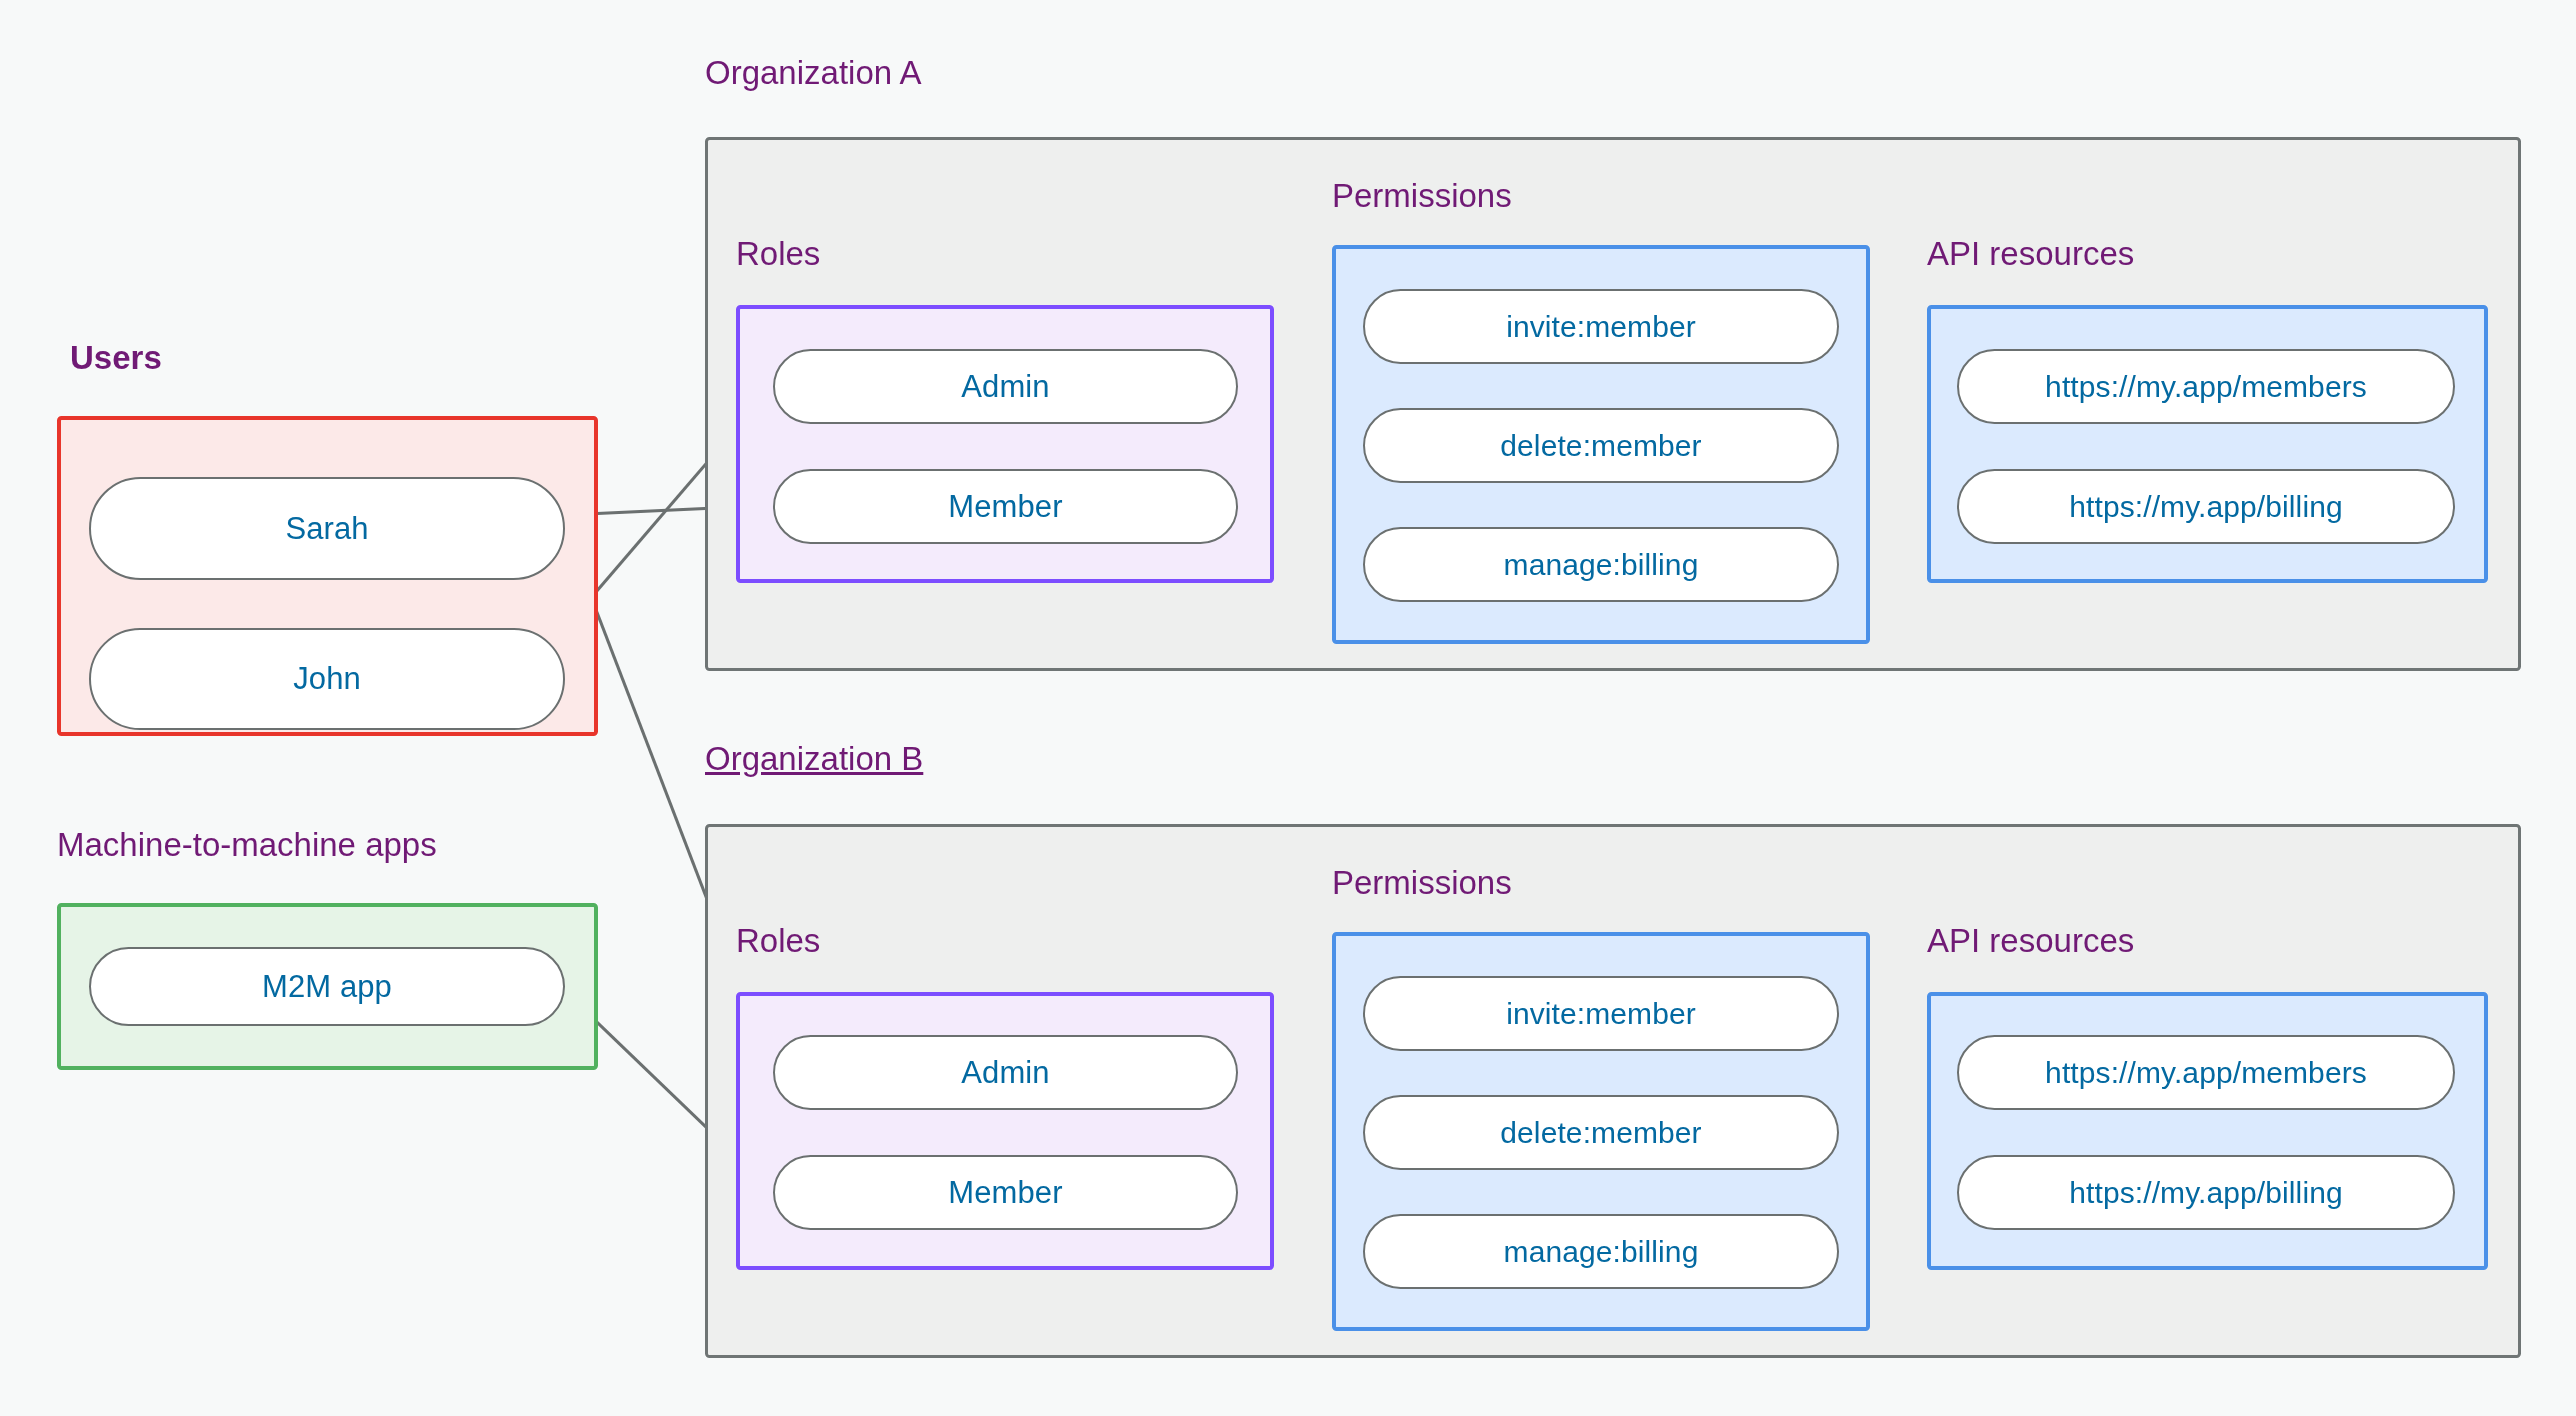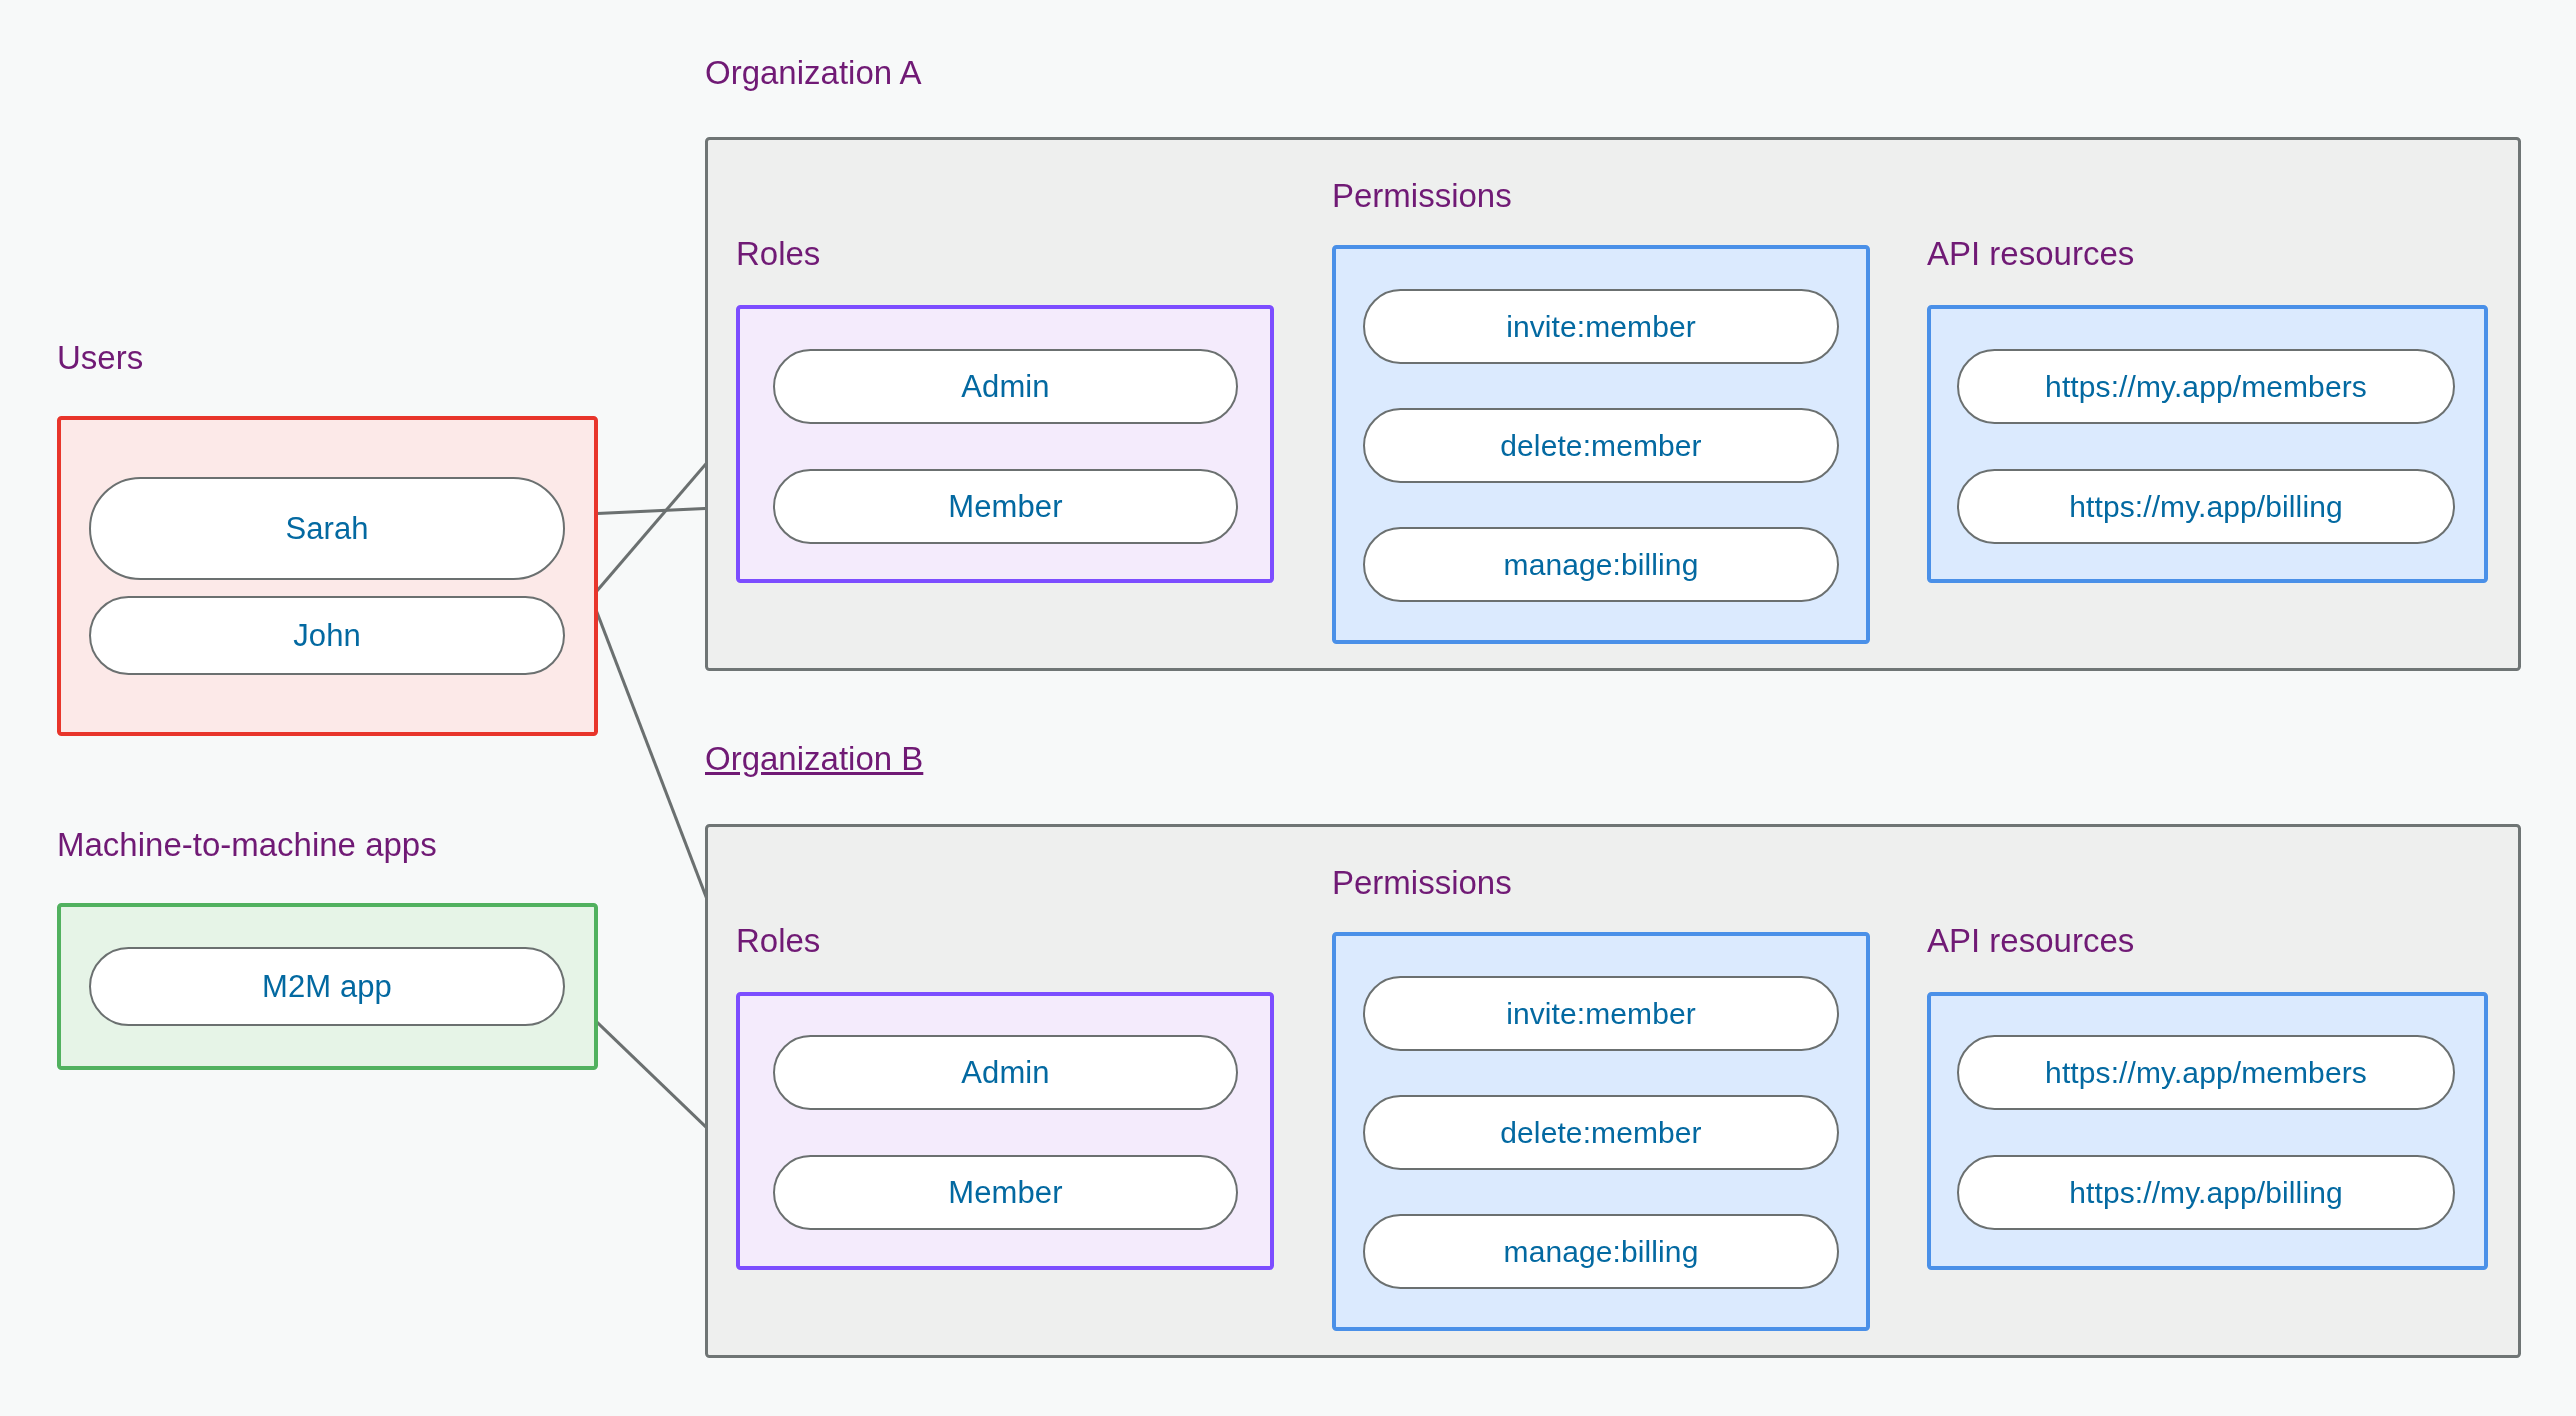--- a/index.html
+++ b/index.html
@@ -130,27 +130,27 @@
     <circle cx="2172" cy="561" r="11"></circle>
     <circle cx="858" cy="1190" r="11"></circle>
     <circle cx="858" cy="1323" r="11"></circle>
     <circle cx="1513" cy="1124" r="11"></circle>
     <circle cx="1513" cy="1257" r="11"></circle>
     <circle cx="1513" cy="1388" r="11"></circle>
     <circle cx="2172" cy="1190" r="11"></circle>
     <circle cx="2172" cy="1323" r="11"></circle>
   </svg>
 
-  <div class="grp-label" style="left:57px; top:341px;">Users</div>
+  <div class="grp-label" style="left:70px; top:341px;font-weight:bold;">Users</div>
 
   <div class="box users-box" style="left:57px; top:416px; width:541px; height:320px;"></div>
 
   <div class="pill" style="left:89px; top:477px; width:476px; height:103px;">Sarah</div>
 
-  <div class="pill" style="left:89px; top:596px; width:476px; height:79px;">John</div>
+  <div class="pill" style="left:89px; top:628px; width:476px; height:102px;">John</div>
 
   <div class="grp-label" style="left:57px; top:828px;">Machine-to-machine apps</div>
 
   <div class="box m2m-box" style="left:57px; top:903px; width:541px; height:167px;"></div>
 
   <div class="pill" style="left:89px; top:947px; width:476px; height:79px;">M2M app</div>
 
   <div class="grp-label" style="left:705px; top:56px;">Organization A</div>
 
   <div class="box org-box" style="left:705px; top:137px; width:1816px; height:534px;"></div>

